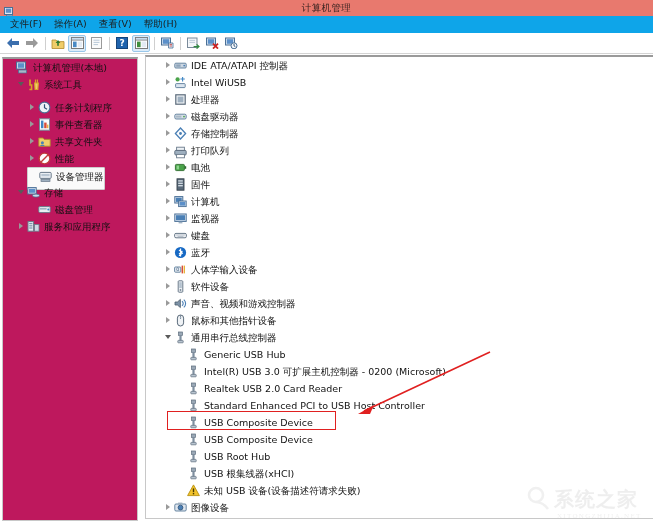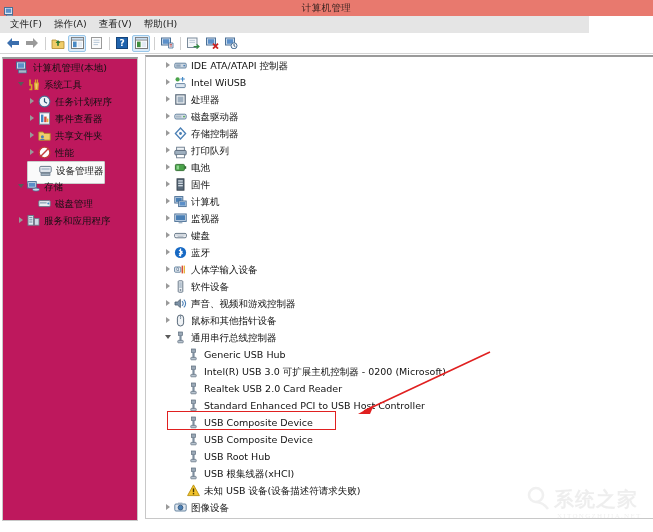--- a/index.html
+++ b/index.html
@@ -33,22 +33,22 @@
     left: 0; right: 0;
     text-align: center;
     font-size: 9.5px;
     color: #3a2320;
     letter-spacing: .4px;
   }
 
   
   .menubar {
     position: absolute; left: 0; top: 16px;
-    width: 589px; height: 17px;
-    background: #e5e5e5;
+    width: 653px; height: 17px;
+    background: #0ea5e9;
     display: flex; align-items: center;
     padding-left: 5px;
     box-sizing: border-box;
   }
   .menuitem {
     font-size: 9.5px;
     color: #1d1d1d;
     padding: 1px 7px 1px 5px;
     white-space: nowrap;
     cursor: default;
@@ -349,21 +349,21 @@
         <div class="trow" style="padding-left: 13px;">
           <span class="twisty expanded"></span>
           <span class="ticon">
             <svg width="13" height="13" viewBox="0 0 13 13">
               <path d="M3 1.5 L3 7 L4.6 7 L4.6 11.5 L2.4 11.5" stroke="#d8a42a" stroke-width="1.6" fill="none"></path>
               <path d="M8.5 1.5 L8.5 5 M10.4 1.5 L10.4 5 M7.6 5 L11.3 5 L10.8 11.5 L8.1 11.5 Z" stroke="#d8a42a" stroke-width="1.2" fill="#f0cd6a"></path>
             </svg>
           </span>
           <span class="lbl">系统工具</span>
         </div>
-        <div class="trow" style="padding-left: 24px;">
+        <div class="trow" style="padding-left: 24px; margin-top: 6px;">
           <span class="twisty collapsed"></span>
           <span class="ticon">
             <svg width="13" height="13" viewBox="0 0 13 13">
               <circle cx="6.5" cy="6.5" r="5.4" fill="#eef3f8" stroke="#4a6f95" stroke-width="1.1"></circle>
               <path d="M6.5 3.2 L6.5 6.7 L9 8.2" stroke="#2b4f75" stroke-width="1.2" fill="none"></path>
             </svg>
           </span>
           <span class="lbl">任务计划程序</span>
         </div>
         <div class="trow" style="padding-left: 24px;">

